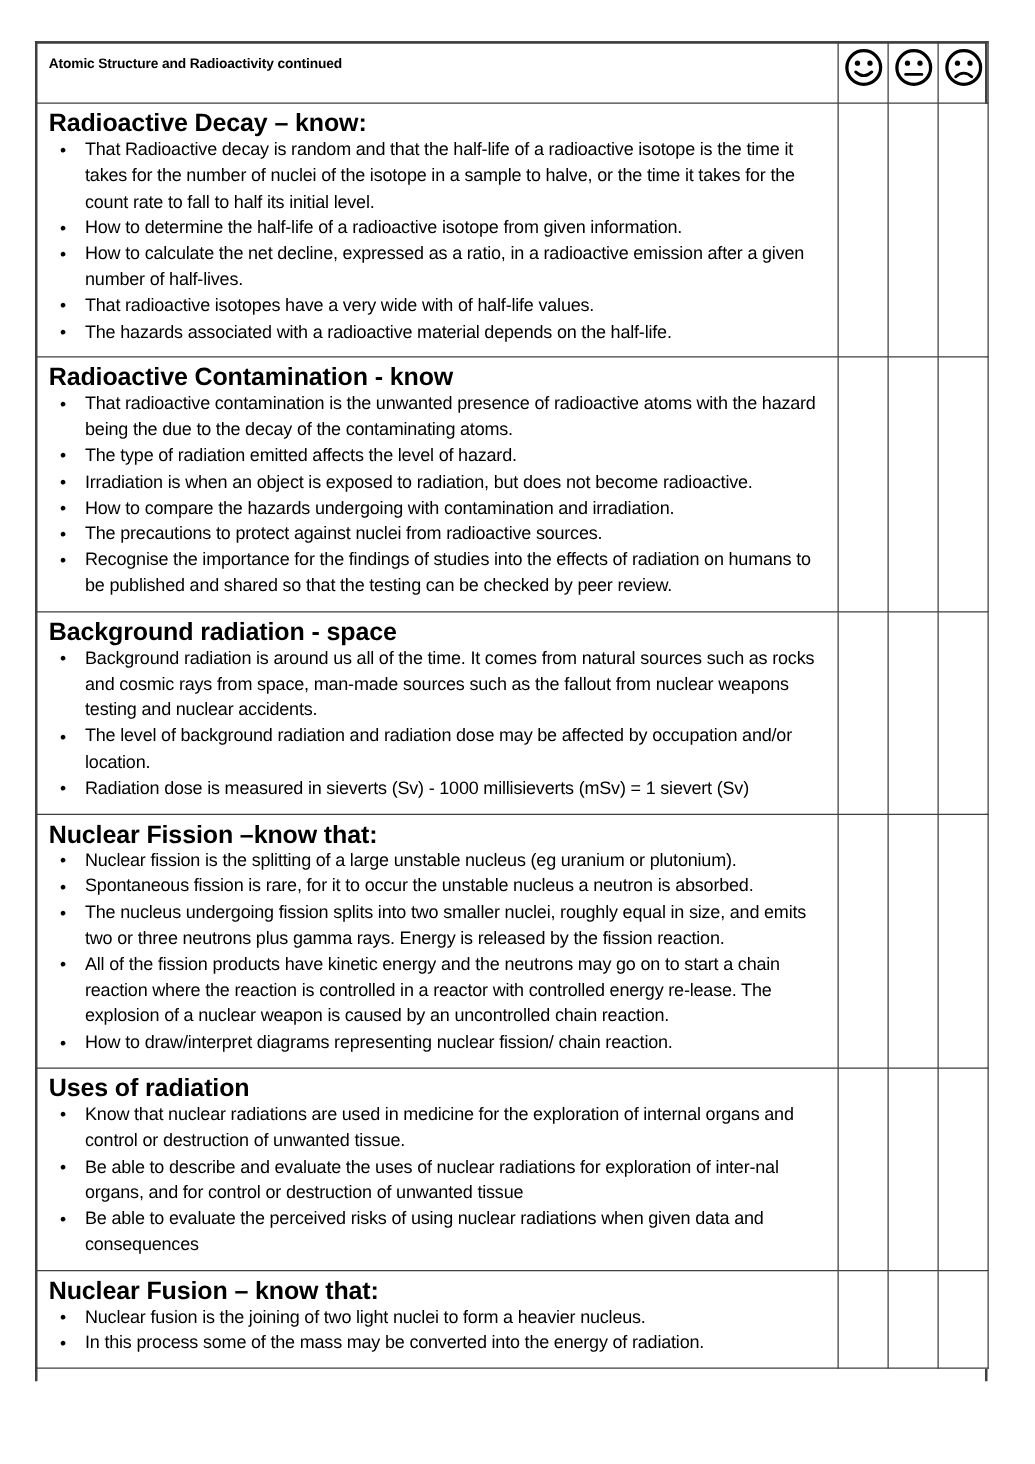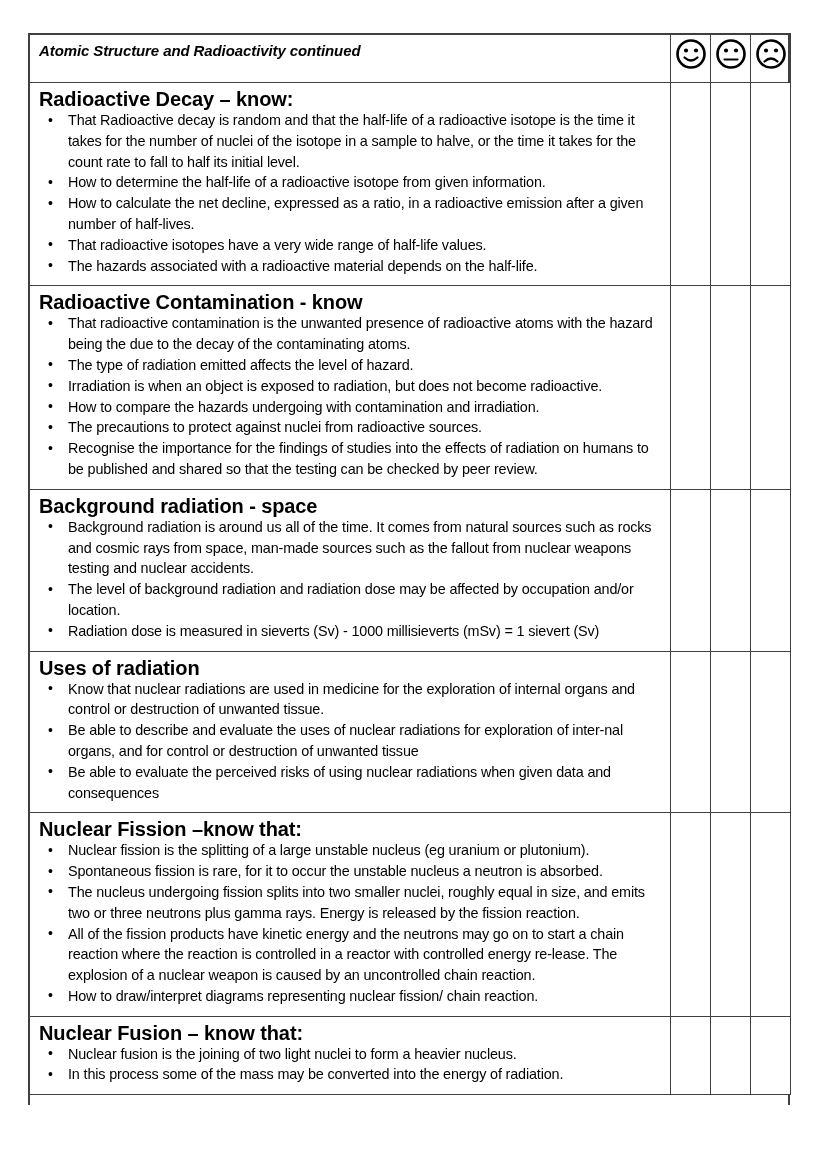--- a/index.html
+++ b/index.html
@@ -50,25 +50,24 @@
   .frame-right { left: 788px; top: 33px;  width: 2px;   height: 1072px; }
 
   col.c-text  { width: 642px; }
   col.c-mark  { width: 40px; }
 
   .hdr-cell {
     height: 40px;
     padding: 8px 0 0 10px !important;
   }
   .hdr-title {
-    font-size: 15px;
+    font-size: 11px;
     font-weight: bold;
     letter-spacing: -0.1px;
     line-height: 18px;
-    font-style: italic;
   }
 
   .face-cell {
     text-align: center;
     vertical-align: top !important;
     padding-top: 4px !important;
   }
   .face-icon {
     display: inline-block;
     width: 32px;
@@ -162,21 +161,21 @@
     </td>
   </tr>
 
   <tr>
     <td class="sec-cell">
       <div class="sec-heading">Radioactive Decay – know:</div>
       <ul class="bullets">
               <li>That Radioactive decay is random and that the half-life of a radioactive isotope is the time it takes for the number of nuclei of the isotope in a sample to halve, or the time it takes for the count rate to fall to half its initial level.</li>
               <li>How to determine the half-life of a radioactive isotope from given information.</li>
               <li>How to calculate the net decline, expressed as a ratio, in a radioactive emission after a given number of half-lives.</li>
-              <li>That radioactive isotopes have a very wide range of half-life values.</li>
+              <li>That radioactive isotopes have a very wide with of half-life values.</li>
               <li>The hazards associated with a radioactive material depends on the half-life.</li>
             </ul>
     </td>
     <td class="mark-cell"></td>
     <td class="mark-cell"></td>
     <td class="mark-cell"></td>
   </tr>
 
   <tr>
     <td class="sec-cell">
@@ -204,50 +203,50 @@
               <li>Radiation dose is measured in sieverts (Sv) - 1000 millisieverts (mSv) = 1 sievert (Sv)</li>
             </ul>
     </td>
     <td class="mark-cell"></td>
     <td class="mark-cell"></td>
     <td class="mark-cell"></td>
   </tr>
 
   <tr>
     <td class="sec-cell">
-      <div class="sec-heading">Uses of radiation</div>
-      <ul class="bullets">
-              <li>Know that nuclear radiations are used in medicine for the exploration of internal organs and control or destruction of unwanted tissue.</li>
-              <li>Be able to describe and evaluate the uses of nuclear radiations for exploration of inter-nal organs, and for control or destruction of unwanted tissue</li>
-              <li>Be able to evaluate the perceived risks of using nuclear radiations when given data and consequences</li>
-            </ul>
-    </td>
-    <td class="mark-cell"></td>
-    <td class="mark-cell"></td>
-    <td class="mark-cell"></td>
-  </tr>
-
-  <tr>
-    <td class="sec-cell">
       <div class="sec-heading">Nuclear Fission –know that:</div>
       <ul class="bullets">
               <li>Nuclear fission is the splitting of a large unstable nucleus (eg uranium or plutonium).</li>
               <li>Spontaneous fission is rare, for it to occur the unstable nucleus a neutron is absorbed.</li>
               <li>The nucleus undergoing fission splits into two smaller nuclei, roughly equal in size, and emits two or three neutrons plus gamma rays. Energy is released by the fission reaction.</li>
               <li>All of the fission products have kinetic energy and the neutrons may go on to start a chain reaction where the reaction is controlled in a reactor with controlled energy re-lease.  The explosion of a nuclear weapon is caused by an uncontrolled chain reaction.</li>
               <li>How to draw/interpret diagrams representing nuclear fission/ chain reaction.</li>
             </ul>
     </td>
     <td class="mark-cell"></td>
     <td class="mark-cell"></td>
     <td class="mark-cell"></td>
   </tr>
 
   <tr>
     <td class="sec-cell">
+      <div class="sec-heading">Uses of radiation</div>
+      <ul class="bullets">
+              <li>Know that nuclear radiations are used in medicine for the exploration of internal organs and control or destruction of unwanted tissue.</li>
+              <li>Be able to describe and evaluate the uses of nuclear radiations for exploration of inter-nal organs, and for control or destruction of unwanted tissue</li>
+              <li>Be able to evaluate the perceived risks of using nuclear radiations when given data and consequences</li>
+            </ul>
+    </td>
+    <td class="mark-cell"></td>
+    <td class="mark-cell"></td>
+    <td class="mark-cell"></td>
+  </tr>
+
+  <tr>
+    <td class="sec-cell">
       <div class="sec-heading">Nuclear Fusion – know that:</div>
       <ul class="bullets">
               <li>Nuclear fusion is the joining of two light nuclei to form a heavier nucleus.</li>
               <li>In this process some of the mass may be converted into the energy of radiation.</li>
             </ul>
     </td>
     <td class="mark-cell"></td>
     <td class="mark-cell"></td>
     <td class="mark-cell"></td>
   </tr>

